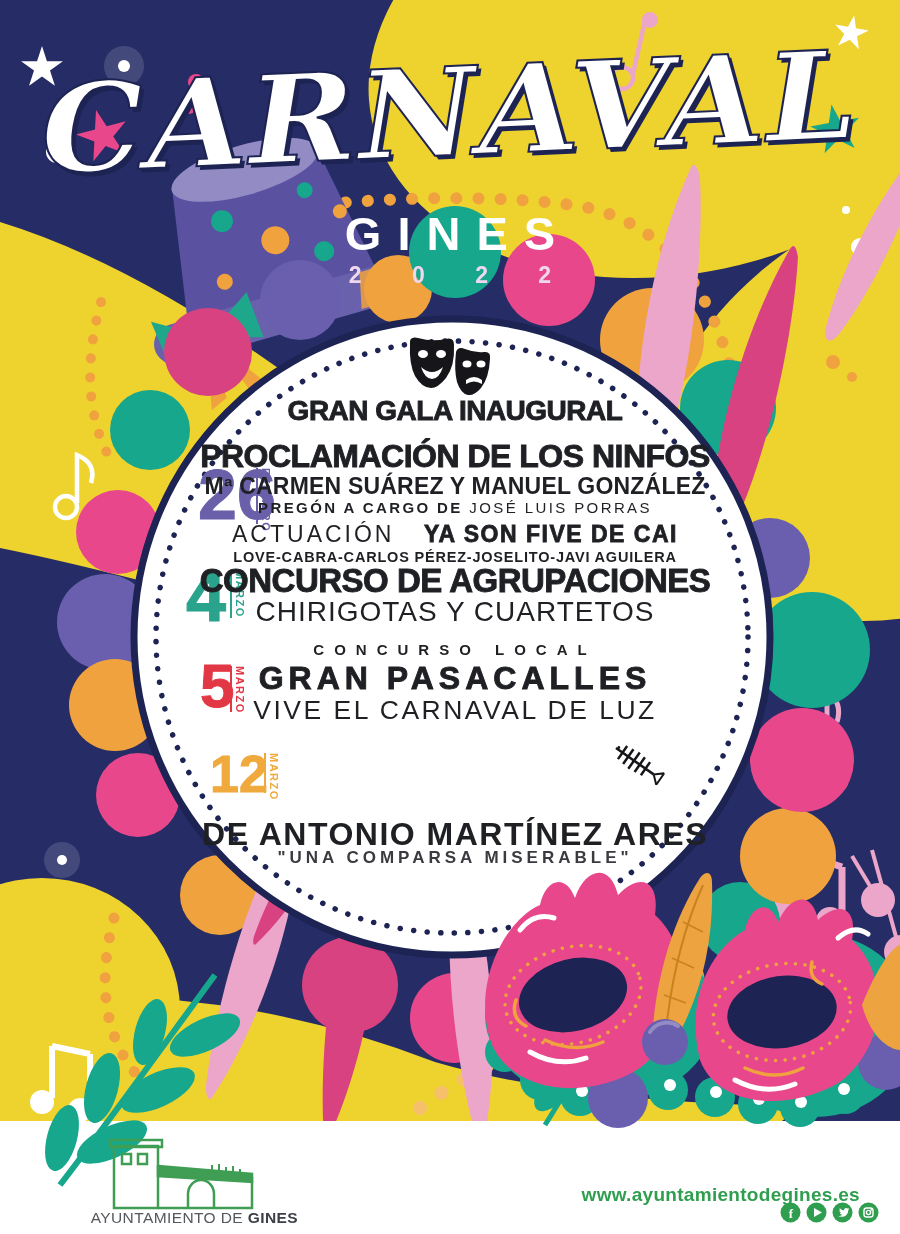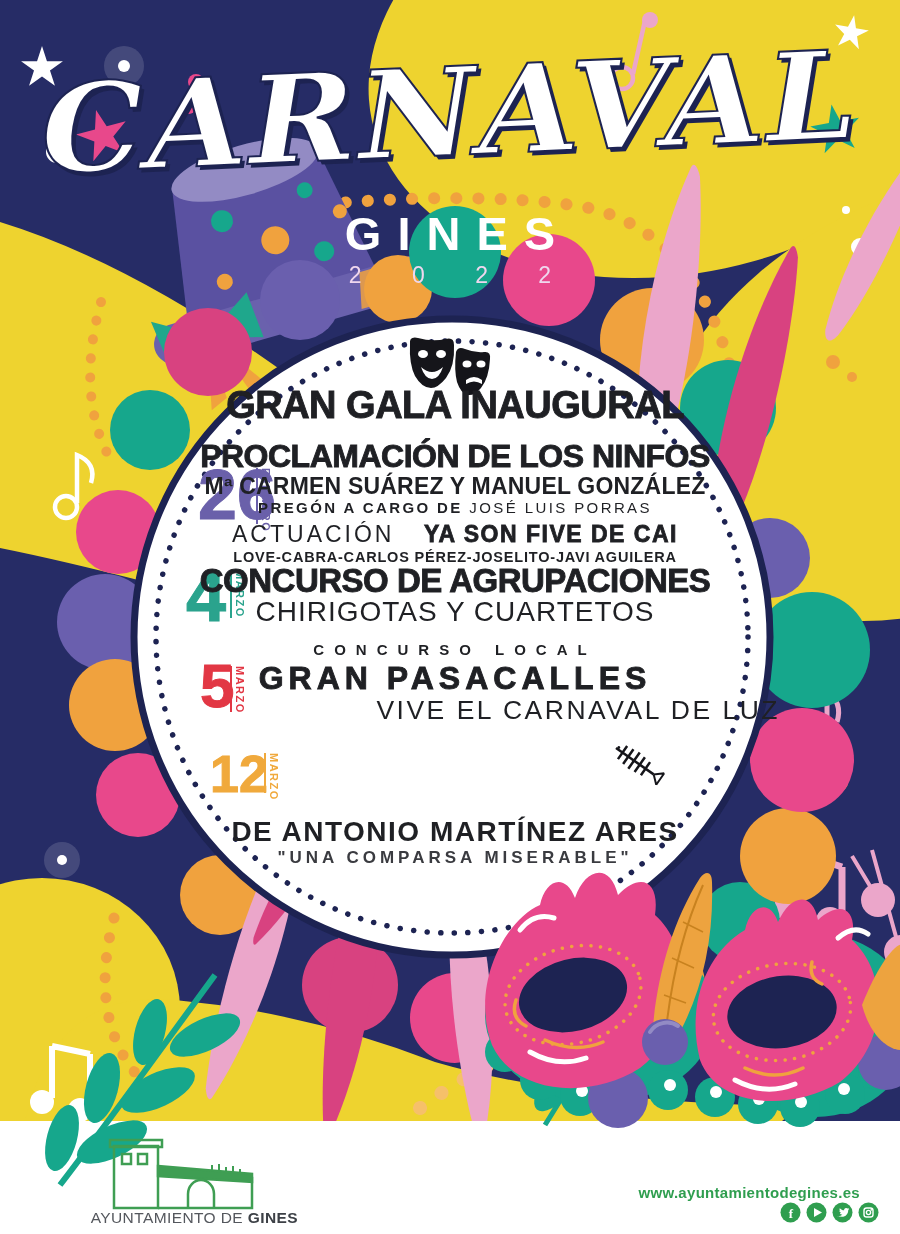--- a/index.html
+++ b/index.html
@@ -9,58 +9,58 @@
   svg{display:block;}
   
   .title{left:0;top:40px;width:900px;text-align:center;white-space:nowrap;
          font-family:"DejaVu Serif",serif;font-style:italic;font-weight:700;
          font-size:122px;color:#fff;letter-spacing:2px;
          -webkit-text-stroke:2px #1d2352;text-shadow:3px 4px 0 #1d2352;
          transform:rotate(-2.5deg) scaleX(1.06);}
   .gines{left:0;top:206px;width:900px;text-align:center;color:#fff;
          font-size:47px;font-weight:700;letter-spacing:16px;text-indent:16px;}
   .year{left:0;top:262px;width:900px;text-align:center;color:#efd7ee;
-        font-size:23px;font-weight:400;letter-spacing:22px;text-indent:22px;}
+        font-size:23px;font-weight:700;letter-spacing:22px;text-indent:22px;}
   
   .line{position:absolute;left:130px;width:650px;text-align:center;color:#1f2024;white-space:nowrap;}
   .xb{font-weight:700;-webkit-text-stroke:0.9px #1f2024;letter-spacing:-0.5px;}
   .day{position:absolute;font-weight:700;line-height:1;-webkit-text-stroke:1px currentColor;}
   .mon{position:absolute;writing-mode:vertical-rl;font-size:11px;font-weight:700;
        letter-spacing:1.5px;border-left:2px solid currentColor;padding-left:2px;line-height:1;}
   .c-purple{color:#6a60aa}.c-teal{color:#2aa38d}.c-red{color:#e23744}.c-orange{color:#f0a93c}
-  .s1t1{top:384px;font-size:38px;}
+  .s1t1{top:395px;font-size:28px;}
   .s1t2{top:438px;font-size:32px;}
   .s1l1{top:473px;font-size:23px;font-weight:600;letter-spacing:0.2px;}
   .s1l2{top:499px;font-size:15px;letter-spacing:2.4px;}
   .s1l2 .st{font-weight:700;} .lt{font-weight:400;}
   .s1l3{top:521px;font-size:23px;}
   .s1l3 .lt{letter-spacing:3px;} .s1l3 .st{font-weight:700;-webkit-text-stroke:0.8px #1f2024;letter-spacing:1.5px;margin-left:20px;}
   .s1l4{top:549px;font-size:14.5px;font-weight:700;letter-spacing:0.8px;}
   .s2t1{top:562px;font-size:33px;}
   .s2t2{top:596px;font-size:28px;font-weight:400;letter-spacing:1px;}
   .s2l1{top:641px;font-size:15px;font-weight:700;letter-spacing:10px;}
   .s3t1{top:660px;font-size:32px;letter-spacing:5px;}
-  .s3t2{top:695px;font-size:26.5px;font-weight:400;letter-spacing:2.5px;text-align:right;}
+  .s3t2{top:695px;font-size:26.5px;font-weight:400;letter-spacing:2.5px;}
   .s4t1{top:750px;font-size:32px;}
   .s4l1{top:786px;font-size:24px;font-weight:700;letter-spacing:1.5px;}
-  .s4l2{top:816px;font-size:28px;font-weight:700;letter-spacing:1.5px;}
+  .s4l2{top:816px;font-size:32px;font-weight:700;letter-spacing:1.5px;}
   .s4l3{top:848px;font-size:17px;font-weight:600;letter-spacing:4px;color:#3a3b40;}
   .d26{left:198px;top:460px;font-size:70px;}
   .m26{left:256px;top:468px;height:56px;}
   .d4{left:186px;top:560px;font-size:72px;}
   .m4{left:230px;top:570px;height:48px;}
   .d5{left:200px;top:655px;font-size:62px;}
   .m5{left:230px;top:666px;height:46px;}
   .d12{left:210px;top:748px;font-size:52px;text-align:center;}
   .m12{left:264px;top:753px;height:40px;}
   
   .logo-text{left:48px;top:1209px;width:250px;text-align:right;font-size:15.5px;
              color:#54575d;letter-spacing:0.4px;}
   .logo-text b{color:#3c4046;}
-  .website{left:480px;top:1184px;width:380px;text-align:right;font-size:15px;
+  .website{left:480px;top:1184px;width:380px;text-align:right;font-size:19px;
            font-weight:700;color:#2f9e4f;letter-spacing:0.3px;}
   .social{left:780px;top:1202px;display:flex;gap:5px;}
 </style>
 </head>
 <body>
 
 <div class="poster">
 
 <svg class="abs" style="left:0;top:0" width="900" height="1234" viewBox="0 0 900 1234">
   <defs>

